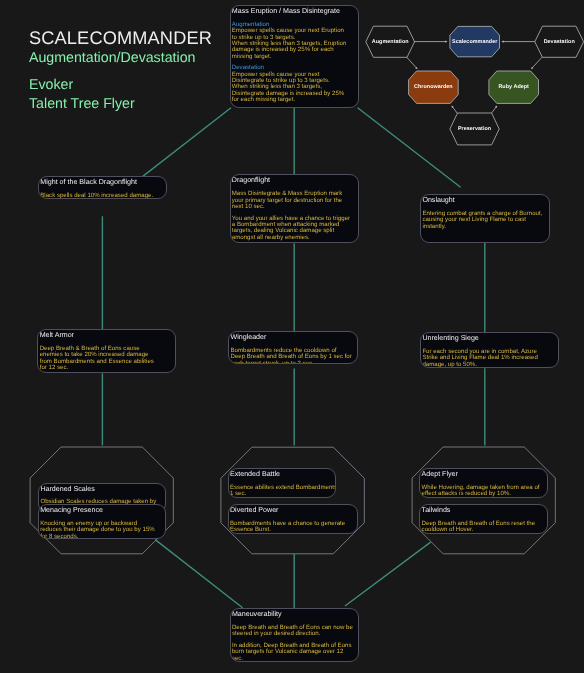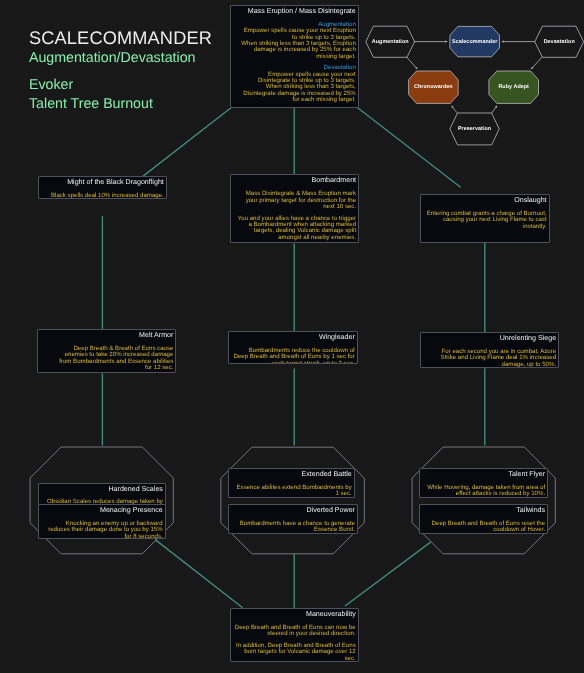--- a/index.html
+++ b/index.html
@@ -23,22 +23,22 @@
   .hdr-sub,.hdr-sub2,.hdr-cap{
     position:absolute;left:29px;
     font-size:14.2px;font-weight:400;color:#86efac;line-height:16px;white-space:nowrap;
   }
   .hdr-sub{top:50px;}
   .hdr-sub2{top:64.5px;margin-top:12px;}
   .hdr-cap{top:96px;}
 
   .tbox{
     position:absolute;background:#08080f;
-    border:1px solid #4f4f5e;border-radius:1px;
-    box-sizing:border-box;padding:1.1px 2px 2px 1.3px;overflow:hidden;text-align:right;
+    border:1px solid #4f4f5e;border-radius:9px;
+    box-sizing:border-box;padding:1.1px 2px 2px 1.3px;overflow:hidden;
   }
   .tbox .tt{font-size:7.1px;font-weight:400;color:#f2f2f2;line-height:8.2px;white-space:nowrap;}
   .tbox .blk{margin-top:5.2px;}
   .tbox .blk.first{margin-top:6.6px;}
   .tbox .tb{font-size:6.1px;font-weight:400;color:#d4b63c;line-height:6.35px;white-space:nowrap;}
   .tbox .th{font-size:6.1px;font-weight:400;color:#369ad8;line-height:6.35px;white-space:nowrap;}
 
   .hexlbl{position:absolute;font-size:5.4px;color:#fbfbfb;font-weight:700;
           white-space:nowrap;text-align:center;transform:translate(-50%,-50%);
           letter-spacing:0.05px;}
@@ -82,21 +82,21 @@
       <polygon points="373.40000000000003,26.2 407,26.2 414.6,41.75 407,57.3 373.40000000000003,57.3 365.8,41.75" fill="none" stroke="#b9b9bf" stroke-width="0.8"></polygon>
       <polygon points="457.79999999999995,26.4 491.6,26.4 499.5,35.2 499.5,48 491.6,56.8 457.79999999999995,56.8 449.9,48 449.9,35.2" fill="#223a63" stroke="#b9b9bf" stroke-width="0.8"></polygon>
       <polygon points="542.4,26.2 575.9999999999999,26.2 583.5999999999999,41.75 575.9999999999999,57.3 542.4,57.3 534.8,41.75" fill="none" stroke="#b9b9bf" stroke-width="0.8"></polygon>
       <polygon points="416.5,71 450.30000000000007,71 458.20000000000005,79.8 458.20000000000005,94.60000000000001 450.30000000000007,103.4 416.5,103.4 408.6,94.60000000000001 408.6,79.8" fill="#8a3c0e" stroke="#b9b9bf" stroke-width="0.8"></polygon>
       <polygon points="496.79999999999995,71 530.6,71 538.5,79.8 538.5,94.60000000000001 530.6,103.4 496.79999999999995,103.4 488.9,94.60000000000001 488.9,79.8" fill="#375520" stroke="#b9b9bf" stroke-width="0.8"></polygon>
       <polygon points="457.5,113 491.59999999999997,113 499.2,128.95 491.59999999999997,144.9 457.5,144.9 449.9,128.95" fill="none" stroke="#b9b9bf" stroke-width="0.8"></polygon>
     </svg>
   <div class="hdr-title">SCALECOMMANDER</div>
   <div class="hdr-sub">Augmentation/Devastation</div>
   <div class="hdr-sub2">Evoker</div>
-  <div class="hdr-cap">Talent Tree Burnout</div>
+  <div class="hdr-cap">Talent Tree Flyer</div>
   <div id="navlabels">
       <div class="hexlbl" style="left: 390.2px; top: 41.75px;">Augmentation</div>
       <div class="hexlbl" style="left: 474.7px; top: 41.6px;">Scalecommander</div>
       <div class="hexlbl" style="left: 559.2px; top: 41.75px;">Devastation</div>
       <div class="hexlbl" style="left: 433.4px; top: 87.2px;">Chronowarden</div>
       <div class="hexlbl" style="left: 513.7px; top: 87.2px;">Ruby Adept</div>
       <div class="hexlbl" style="left: 474.55px; top: 128.95px;">Preservation</div>
     </div>
   <div id="nodes">
       <div class="tbox" style="left: 229.5px; top: 5.2px; width: 129.3px; height: 102.5px;">
@@ -118,21 +118,21 @@
           <div class="tb">for each missing target.</div>
         </div>
       </div>
       <div class="tbox" style="left: 38px; top: 176px; width: 128.8px; height: 23.4px;">
         <div class="tt">Might of the Black Dragonflight</div>
         <div class="blk first">
           <div class="tb">Black spells deal 10% increased damage.</div>
         </div>
       </div>
       <div class="tbox" style="left: 229.5px; top: 174.4px; width: 129.6px; height: 69.1px;">
-        <div class="tt">Bombardment</div>
+        <div class="tt">Dragonflight</div>
         <div class="blk first">
           <div class="tb">Mass Disintegrate &amp; Mass Eruption mark</div>
           <div class="tb">your primary target for destruction for the</div>
           <div class="tb">next 10 sec.</div>
         </div>
         <div class="blk">
           <div class="tb">You and your allies have a chance to trigger</div>
           <div class="tb">a Bombardment when attacking marked</div>
           <div class="tb">targets, dealing Volcanic damage split</div>
           <div class="tb">amongst all nearby enemies.</div>
@@ -179,36 +179,36 @@
         </div>
       </div>
       <div class="tbox" style="left: 37.9px; top: 504.2px; width: 127.8px; height: 35px;">
         <div class="tt">Menacing Presence</div>
         <div class="blk first">
           <div class="tb">Knocking an enemy up or backward</div>
           <div class="tb">reduces their damage done to you by 15%</div>
           <div class="tb">for 8 seconds.</div>
         </div>
       </div>
-      <div class="tbox" style="left: 227.7px; top: 467.7px; width: 127px; height: 30.3px;">
+      <div class="tbox" style="left: 227.7px; top: 467.7px; width: 108px; height: 30.3px;">
         <div class="tt">Extended Battle</div>
         <div class="blk first">
           <div class="tb">Essence abilites extend Bombardments by</div>
           <div class="tb">1 sec.</div>
         </div>
       </div>
       <div class="tbox" style="left: 227.7px; top: 504.2px; width: 130.3px; height: 29.6px;">
         <div class="tt">Diverted Power</div>
         <div class="blk first">
           <div class="tb">Bombardments have a chance to generate</div>
           <div class="tb">Essence Burst.</div>
         </div>
       </div>
       <div class="tbox" style="left: 419.3px; top: 467.7px; width: 128.8px; height: 30.3px;">
-        <div class="tt">Talent Flyer</div>
+        <div class="tt">Adept Flyer</div>
         <div class="blk first">
           <div class="tb">While Hovering, damage taken from area of</div>
           <div class="tb">effect attacks is reduced by 10%.</div>
         </div>
       </div>
       <div class="tbox" style="left: 419.3px; top: 504.2px; width: 128.8px; height: 29.6px;">
         <div class="tt">Tailwinds</div>
         <div class="blk first">
           <div class="tb">Deep Breath and Breath of Eons reset the</div>
           <div class="tb">cooldown of Hover.</div>

